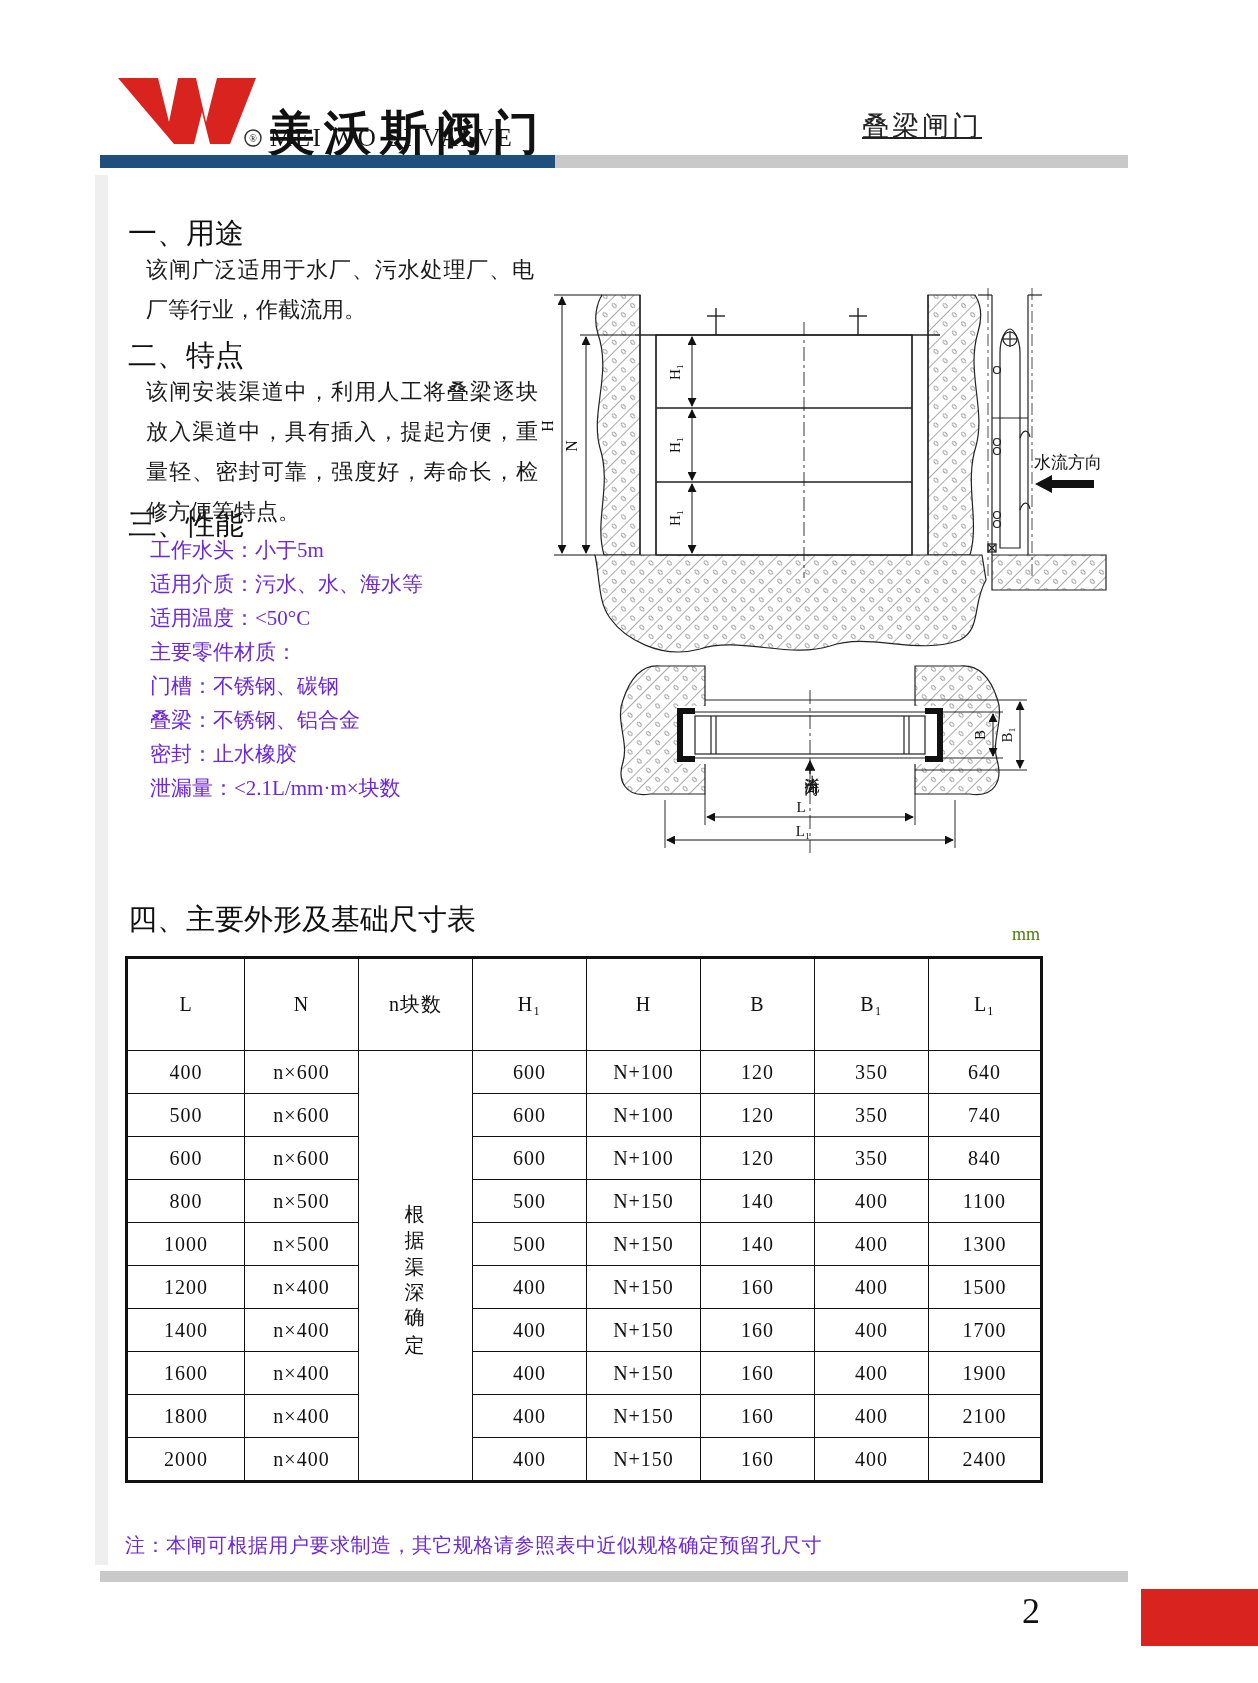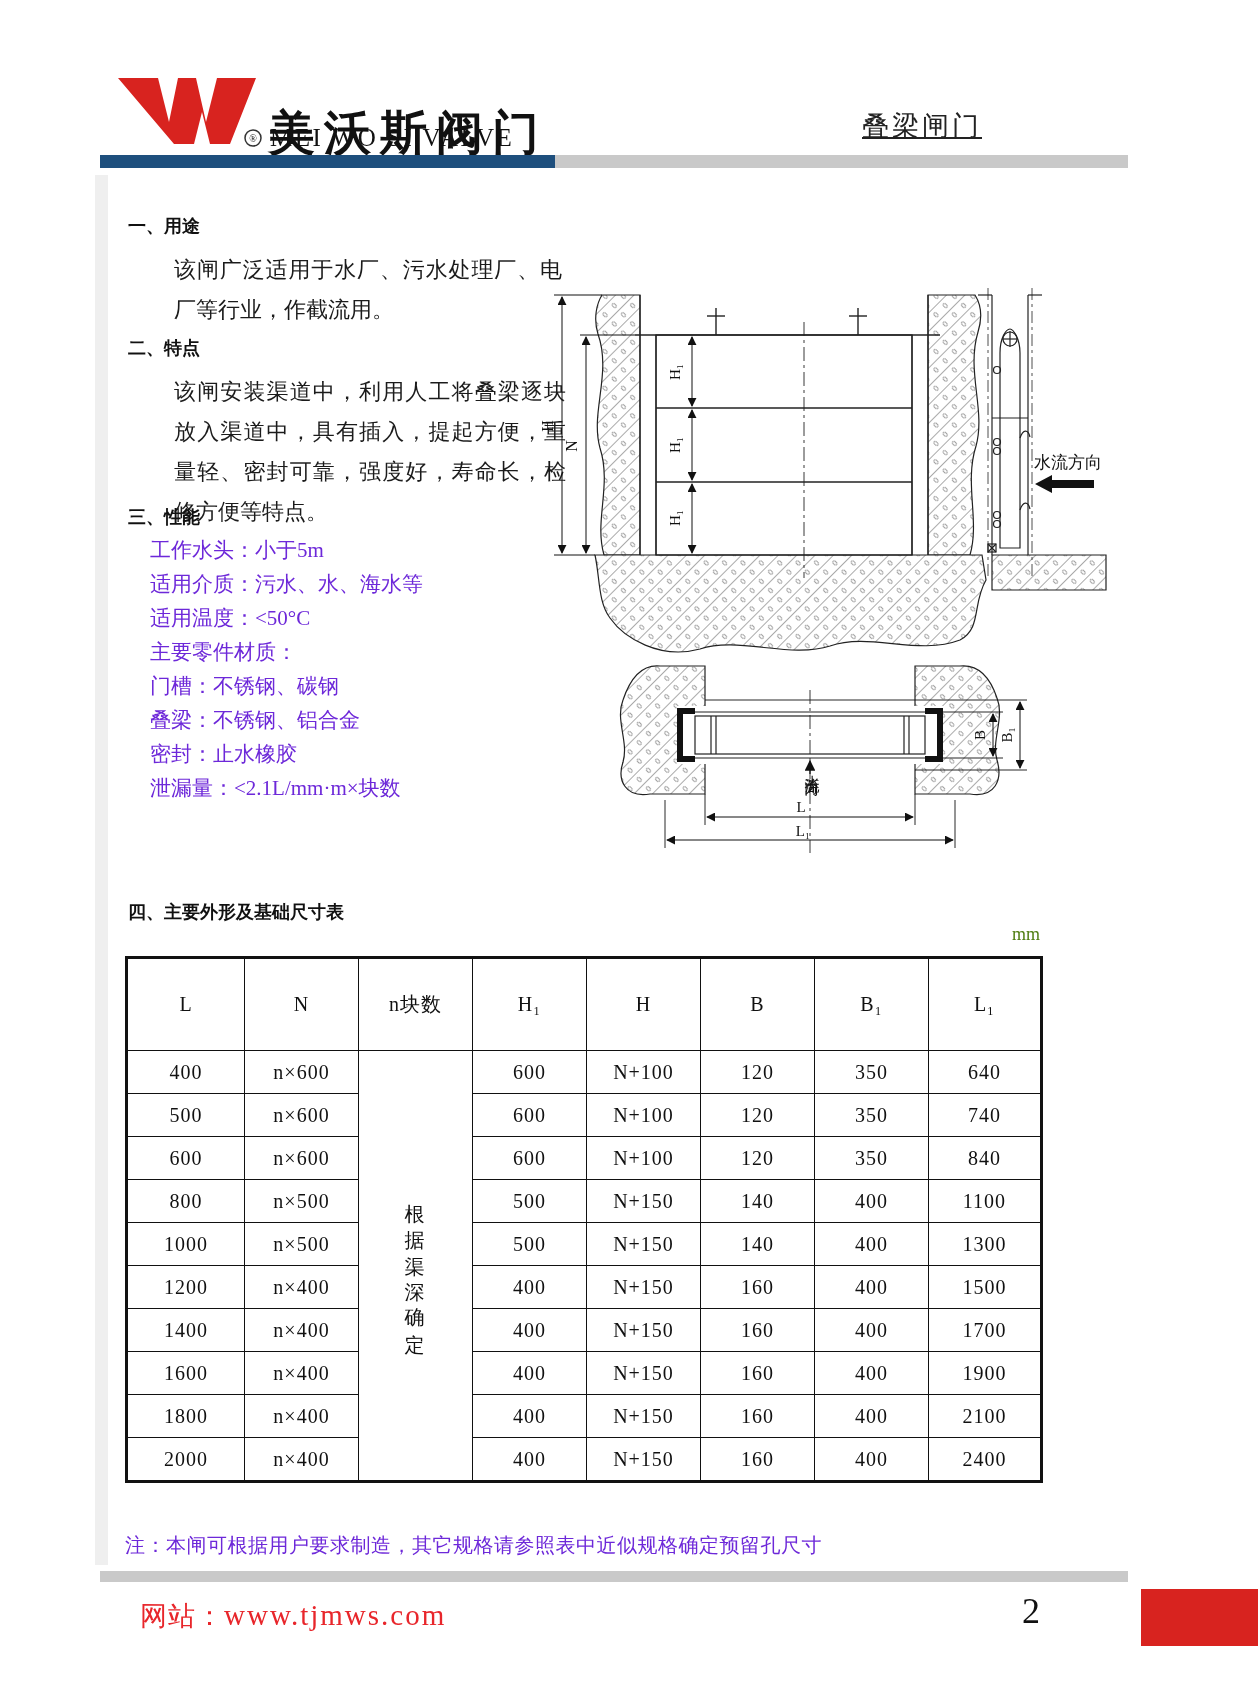--- a/index.html
+++ b/index.html
@@ -7,22 +7,22 @@
         font-family:"Liberation Serif","DejaVu Serif",serif;color:#1a1a1a;}
   .abs{position:absolute;}
   
   .brand-cn{font-size:47px;font-weight:bold;letter-spacing:9px;color:#111;}
   .brand-en{font-size:25px;letter-spacing:2.5px;color:#111;}
   .product-title{font-size:27px;letter-spacing:3px;color:#222;font-family:"Liberation Sans","DejaVu Sans",sans-serif;}
   .bar-blue{background:#1e4f7d;height:13px;}
   .bar-gray{background:#c9c9c9;height:13px;}
   .left-strip{background:#efefef;}
   
-  .h2{font-family:"Liberation Sans","DejaVu Sans",sans-serif;font-weight:bold;font-size:18px;color:#111;}
-  .body-text{font-size:22px;line-height:40px;text-align:justify;color:#1b1b1b;margin-left:28px;}
+  .h2{font-family:"Liberation Sans","DejaVu Sans",sans-serif;font-weight:normal;font-size:29px;color:#111;}
+  .body-text{font-size:22px;line-height:40px;text-align:justify;color:#1b1b1b;}
   .perf-line{font-size:21px;line-height:34px;color:#6d28d9;white-space:nowrap;}
   
   table.dim{border-collapse:collapse;table-layout:fixed;width:915px;}
   table.dim th,table.dim td{border:1.6px solid #111;text-align:center;vertical-align:middle;
      font-family:"Liberation Serif","DejaVu Serif","DejaVu Sans",serif;font-size:20px;font-weight:400;color:#111;
      letter-spacing:1px;padding:0;}
   table.dim{border:3px solid #111;}
   table.dim tr.hdr th{height:91px;}
   table.dim tr.r td{height:42px;}
   .merged-vert{writing-mode:vertical-lr;text-orientation:upright;letter-spacing:26px;font-size:20px;margin:0 auto;color:#111;}
@@ -328,19 +328,16 @@
       <td>160</td>
       <td>400</td>
       <td>2400</td>
     </tr>
   </tbody>
     </table>
 
   <div class="abs note" style="left:125px;top:1532px;">注：本闸可根据用户要求制造，其它规格请参照表中近似规格确定预留孔尺寸</div>
 
   <div class="abs bar-gray" style="left:100px;top:1571px;width:1028px;height:11px;"></div>
-  <div class="abs footer-site" style="left:140px;top:1598px;">
-    <span>网站：</span><span class="url">www.tjmws.com</span>
-  </div>
   <div class="abs page-num" style="left:1022px;top:1590px;">2</div>
   <div class="abs red-block" style="left:1141px;top:1589px;width:117px;height:57px;"></div>
 
 </div>
 
 </body></html>

